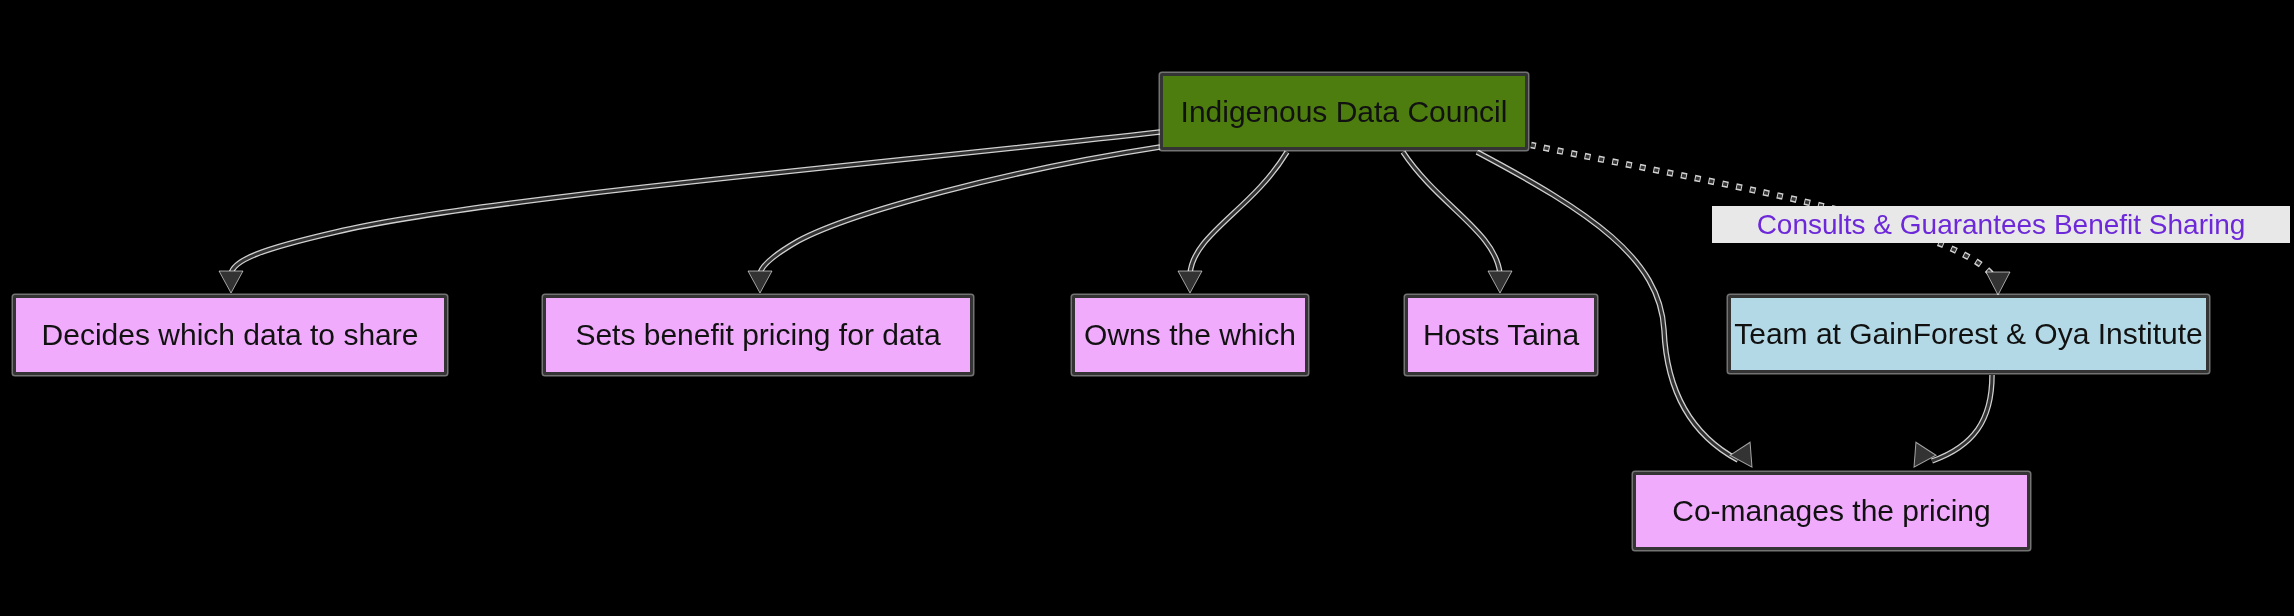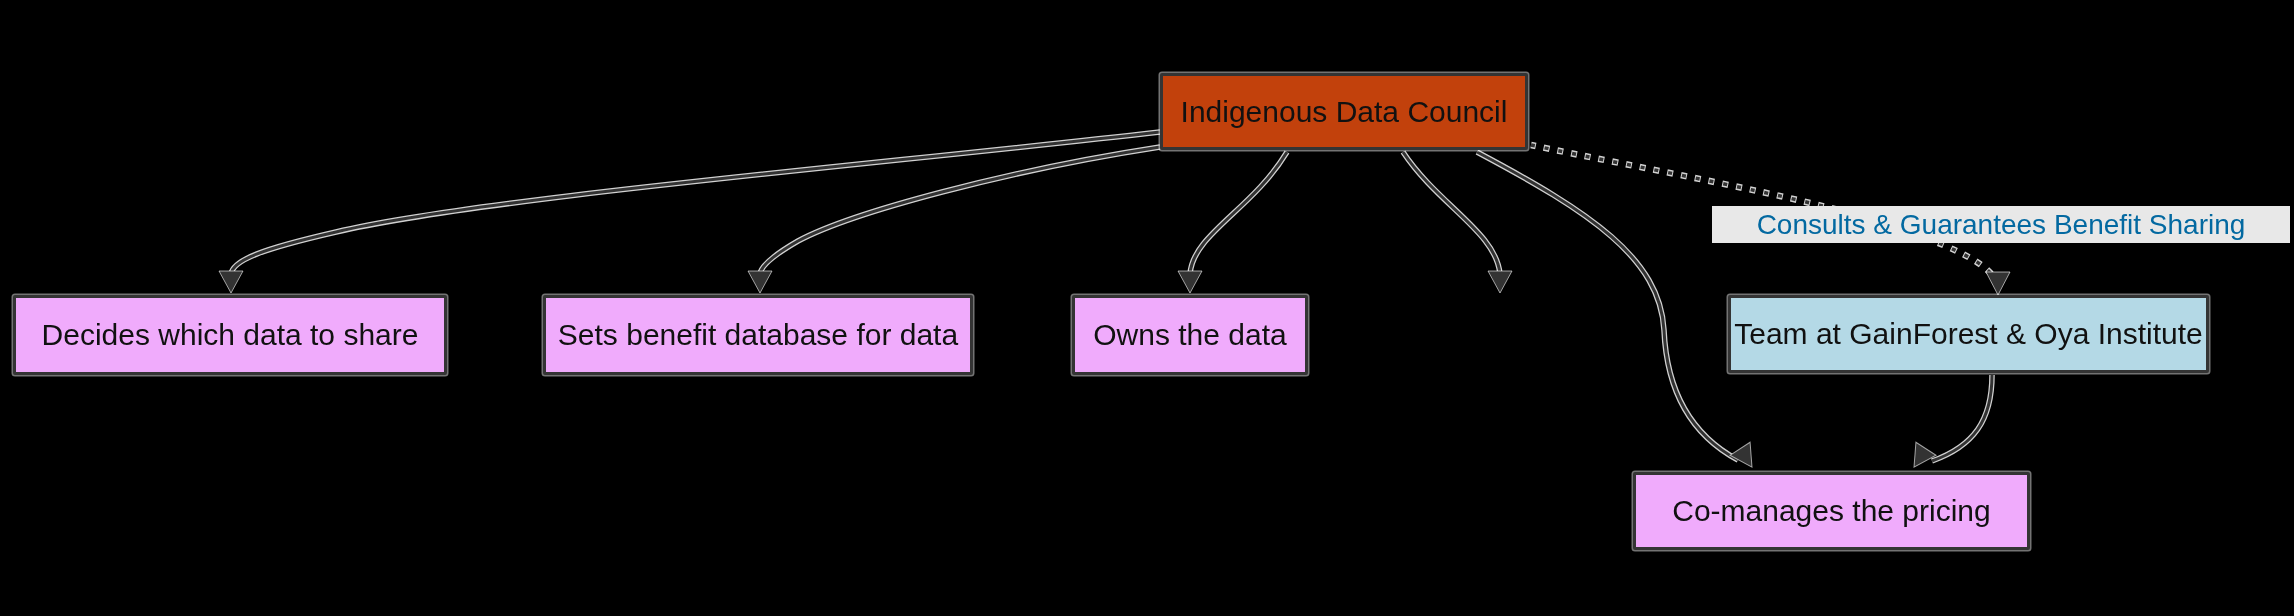--- a/index.html
+++ b/index.html
@@ -53,32 +53,32 @@
     border-radius: 2px;
     display: flex;
     align-items: center;
     justify-content: center;
     color: #111111;
     font-size: 30px;
     white-space: nowrap;
     z-index: 2;
     box-shadow: 0 0 0 1.5px rgba(255,255,255,0.45);
   }
-  .node.council { background: #c2410c; }
+  .node.council { background: #4d7c0f; }
   .node.role    { background: #f0abfc; }
   .node.team    { background: #b4d9e6; }
   .edge-label {
     position: absolute;
     box-sizing: border-box;
     left: 1712px;
     top: 206px;
     width: 578px;
     height: 37px;
     background: #e8e8e8;
-    color: #0369a1;
+    color: #6d28d9;
     font-size: 28px;
     line-height: 37px;
     text-align: center;
     white-space: nowrap;
     z-index: 2;
   }
 </style>
 </head>
 <body>
 
@@ -131,27 +131,30 @@
 
   <div class="node council" style="left:1160px; top:73px; width:368px; height:77px;">
     <span>Indigenous Data Council</span>
   </div>
 
   <div class="node role" style="left:13px; top:295px; width:434px; height:80px;">
     <span>Decides which data to share</span>
   </div>
 
   <div class="node role" style="left:543px; top:295px; width:430px; height:80px;">
-    <span>Sets benefit database for data</span>
+    <span>Sets benefit pricing for data</span>
   </div>
 
   <div class="node role" style="left:1072px; top:295px; width:236px; height:80px;">
-    <span>Owns the data</span>
+    <span>Owns the which</span>
   </div>
 
+  <div class="node role" style="left:1405px; top:295px; width:192px; height:80px;">
+    <span>Hosts Taina</span>
+  </div>
 
   <div class="node team" style="left:1728px; top:295px; width:481px; height:78px;text-align:center;">
     <span>Team at GainForest &amp; Oya Institute</span>
   </div>
 
   <div class="node role" style="left:1633px; top:472px; width:397px; height:78px;">
     <span>Co-manages the pricing</span>
   </div>
 
   <div class="edge-label">Consults &amp; Guarantees Benefit Sharing</div>

